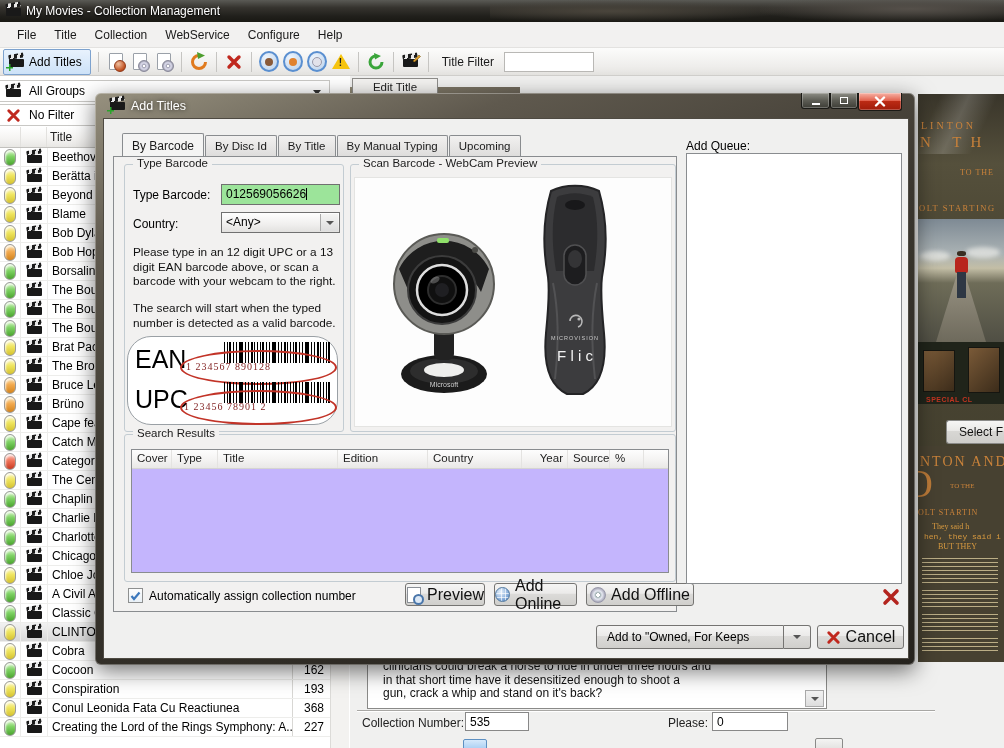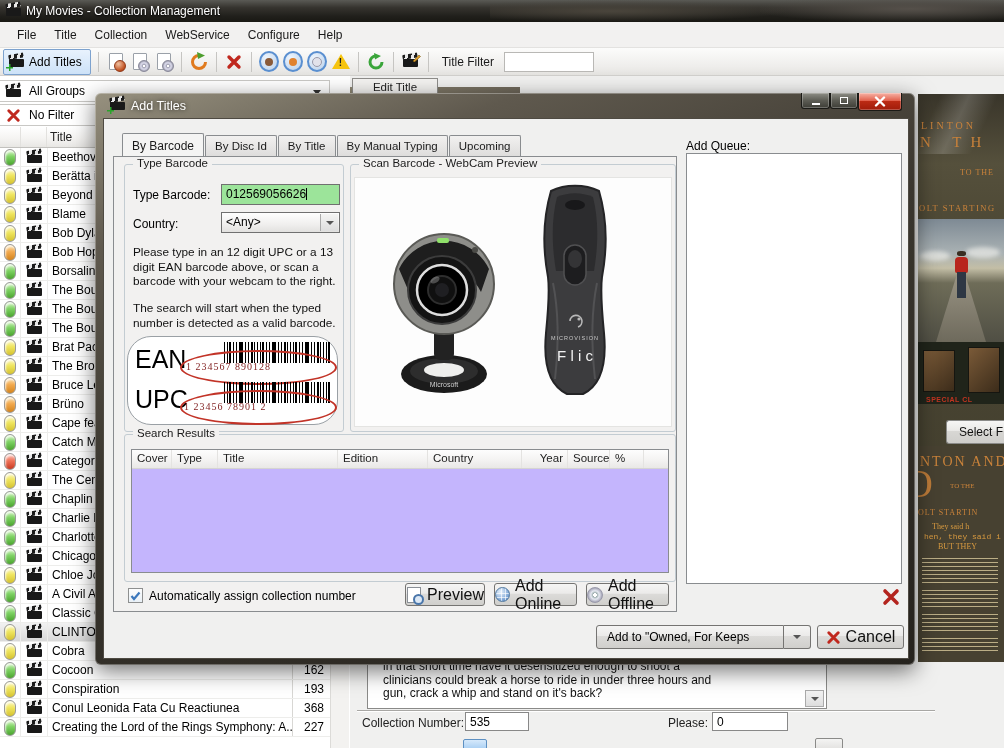--- a/index.html
+++ b/index.html
@@ -251,22 +251,22 @@
     <div class="tb-sep"></div>
     <span style="padding:0 6px;color:#1a1a1a;">Title Filter</span>
     <div class="filter-input"></div>
   </div>
 
   <div class="abs bg-area"></div>
   <div class="abs et-band"></div>
   <div class="abs et-tab">Edit Title</div>
 
   <div class="abs desc-box" id="desc-box">
+      <div>clinicians could break a horse to ride in under three hours and</div>
       <div>in that short time have it desensitized enough to shoot a</div>
-      <div>clinicians could break a horse to ride in under three hours and</div>
       <div>gun, crack a whip and stand on it's back?</div>
     </div>
   <div class="abs desc-arrow">
       <div class="tri-dn"></div>
     </div>
   <div class="abs divider"></div>
   <div class="abs fld-label" style="left:362px;top:716px;">Collection Number:</div>
   <div class="abs fld-input" style="left:465px;top:712px;width:64px;height:19px;">535</div>
   <div class="abs fld-label" style="left:668px;top:716px;">Please:</div>
   <div class="abs fld-input" style="left:712px;top:712px;width:76px;height:19px;">0</div>
@@ -863,21 +863,21 @@
               <span class="pg-mag"></span>
             </span>
           <span>Preview</span>
         </div>
         <div class="btn abs" style="left:380px;top:426px;width:83px;height:23px;">
           <span class="bicon">
               <span class="globe"></span>
             </span>
           <span>Add Online</span>
         </div>
-        <div class="btn abs" style="left:472px;top:426px;width:83px;height:23px;">
+        <div class="btn abs" style="left:472px;top:426px;width:108px;height:23px;">
           <span class="bicon">
               <span class="disc-ic"></span>
             </span>
           <span>Add Offline</span>
         </div>
       </div>
 
       <div class="abs" style="left:582px;top:20px;">Add Queue:</div>
       <div class="queue-list" style="left:582px;top:34px;width:216px;height:431px;"></div>
       <div class="abs" style="left:777px;top:468px;width:22px;height:22px;">

